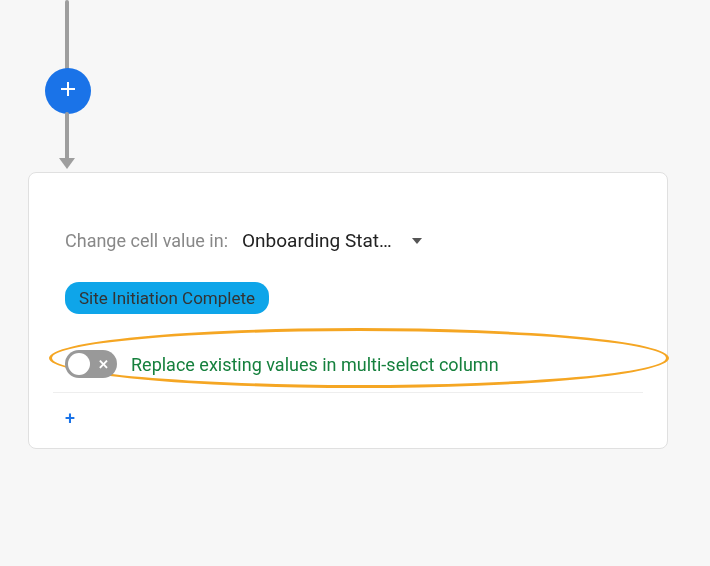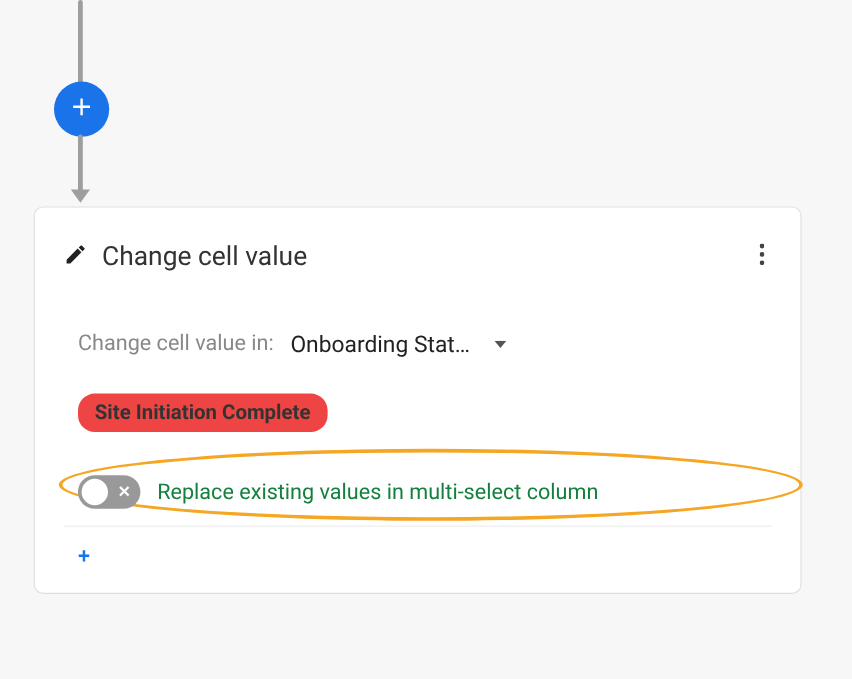--- a/index.html
+++ b/index.html
@@ -81,20 +81,21 @@
       align-items: center;
       justify-content: center;
     }
     .more-menu svg { width: 4px; height: 18px; }
     .field-row {
       display: flex;
       align-items: center;
       gap: 14px;
       margin-bottom: 30px;
       padding-left: 12px;
+      margin-top: 32px;
     }
     .field-label {
       font-size: 18px;
       color: #888;
     }
     .dropdown {
       display: flex;
       gap: 20px;
       cursor: pointer;
     }
@@ -102,26 +103,25 @@
       font-size: 19px;
       color: #222;
     }
     .dropdown-caret svg { width: 10px; height: 6px; }
     .chip-row {
       padding-left: 12px;
       margin-bottom: 24px;
     }
     .chip {
       display: inline-block;
-      background: #ef4444;
+      background: #0ea5e9;
       color: #333;
       font-size: 17px;
       padding: 6px 14px;
       border-radius: 14px;
-      font-weight: bold;
     }
     .toggle-container {
       position: relative;
       padding: 12px 12px 14px 12px;
       border-bottom: 1px solid #eee;
       margin-bottom: 14px;
     }
     .highlight-ellipse {
       position: absolute;
       left: -4px;
@@ -198,39 +198,20 @@
 </div>
 
 <div class="connector-line-bottom"></div>
 <div class="connector-arrow">
   <svg width="18" height="14" viewBox="0 0 18 14">
       <path d="M1 1 L9 12 L17 1" fill="#9e9e9e"></path>
     </svg>
 </div>
 
 <div class="card">
-  <div class="card-header">
-    <div class="card-title-wrap">
-      <span class="edit-icon">
-        <svg viewBox="0 0 24 24">
-            <path d="M3 17.25V21h3.75L17.81 9.94l-3.75-3.75L3 17.25zM20.71 7.04a1 1 0 0 0 0-1.41l-2.34-2.34a1 1 0 0 0-1.41 0l-1.83 1.83 3.75 3.75 1.83-1.83z" fill="#222"></path>
-          </svg>
-      </span>
-      <span class="card-title">Change cell value</span>
-    </div>
-    <div class="more-menu">
-      <span>
-        <svg viewBox="0 0 4 18">
-            <circle cx="2" cy="2" r="2" fill="#444"></circle>
-            <circle cx="2" cy="9" r="2" fill="#444"></circle>
-            <circle cx="2" cy="16" r="2" fill="#444"></circle>
-          </svg>
-      </span>
-    </div>
-  </div>
 
   <div class="field-row">
     <span class="field-label">Change cell value in:</span>
     <div class="dropdown">
       <span class="dropdown-text">Onboarding Stat…</span>
       <span class="dropdown-caret">
         <svg viewBox="0 0 10 6">
             <path d="M0 0 L5 6 L10 0 Z" fill="#555"></path>
           </svg>
       </span>

